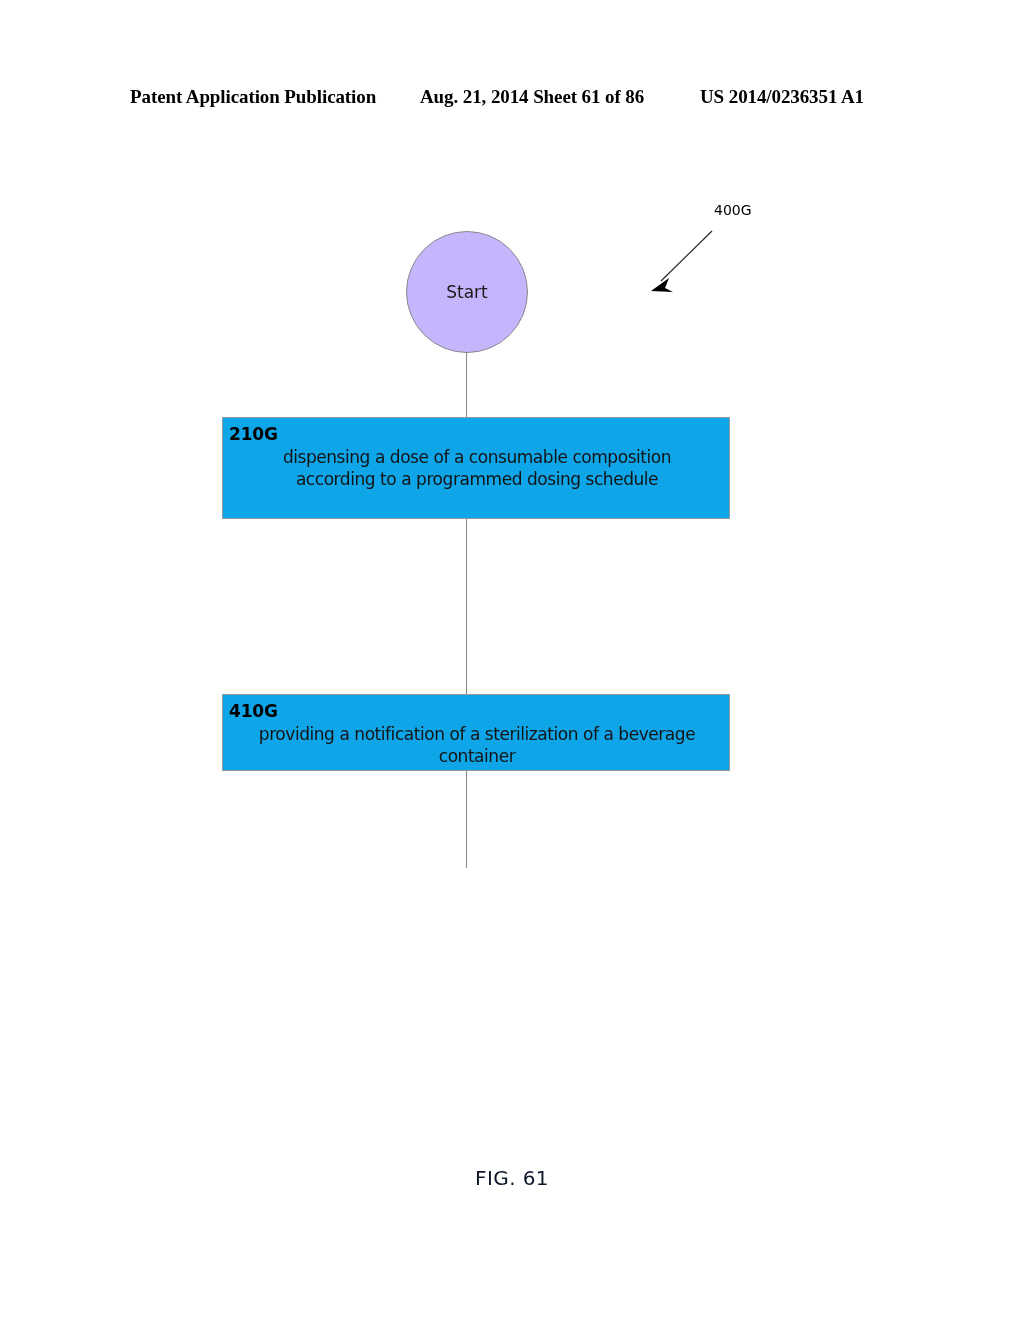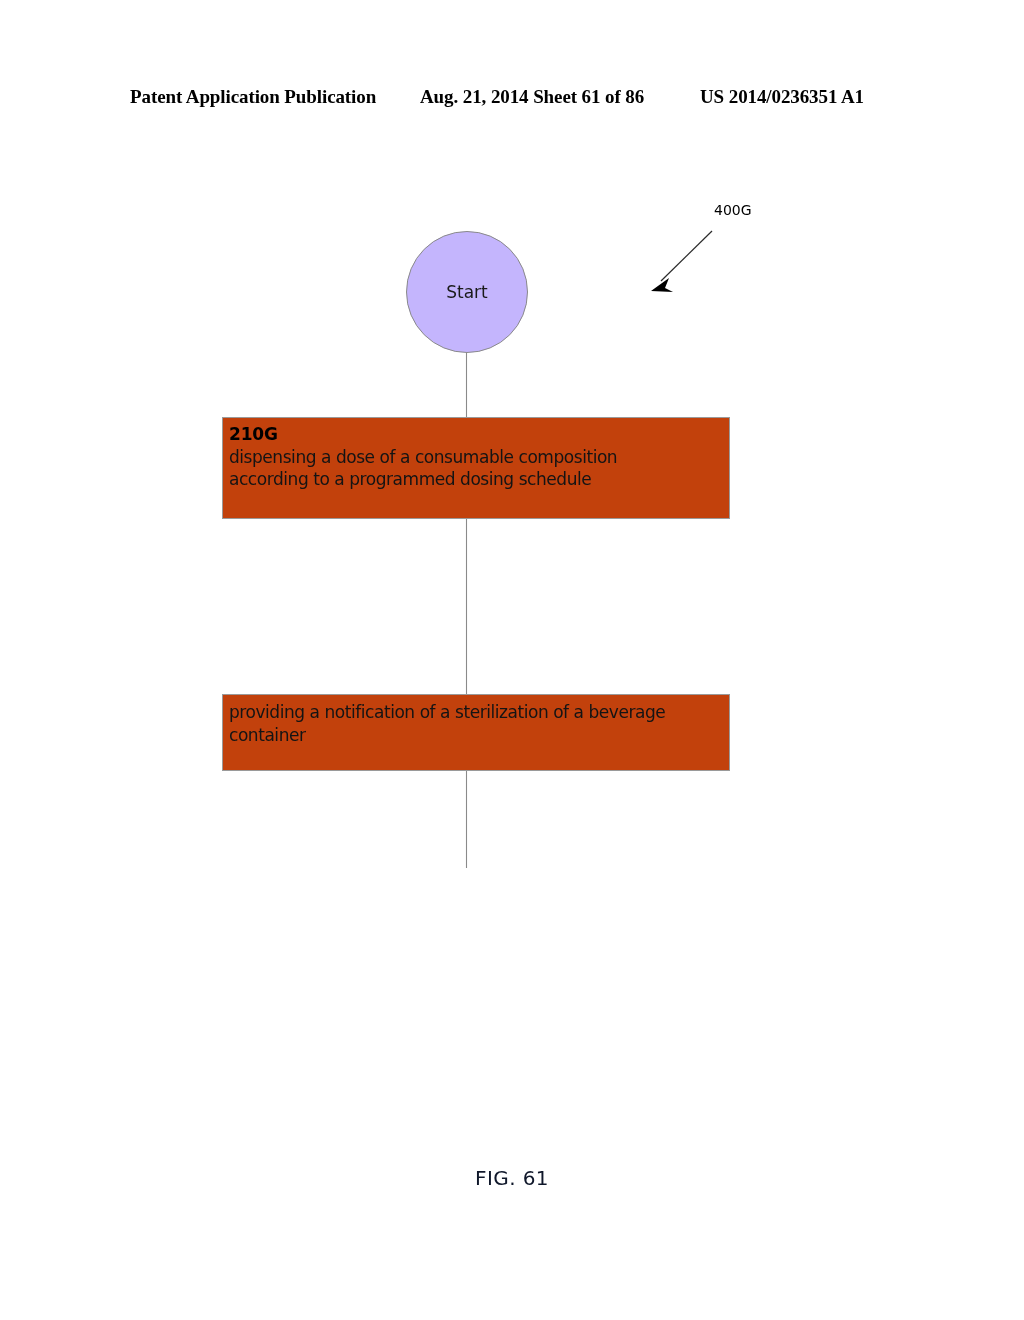--- a/index.html
+++ b/index.html
@@ -84,21 +84,21 @@
     color: #1a1a1a;
     line-height: 1;
   }
   #node-start { left: 406px; top: 231px; }
   #node-end   { left: 405px; top: 866px; }
 
   
   .process-box {
     position: absolute;
     border: 1px solid #9a9a9a;
-    background: #c2410c;
+    background: #0ea5e9;
     box-sizing: border-box;
     padding: 6px 4px 4px 6px;
     overflow: hidden;
   }
   #node-210g { left: 222px; top: 417px; width: 508px; height: 102px; }
   #node-410g { left: 222px; top: 694px; width: 508px; height: 77px; }
 
   .box-ref {
     font-family: "DejaVu Sans", sans-serif;
     font-size: 17px;
@@ -110,20 +110,21 @@
   }
   .box-text {
     font-family: "DejaVu Sans", sans-serif;
     font-size: 17px;
     font-weight: normal;
     color: #141414;
     line-height: 1.33;
     display: block;
     white-space: pre-line;
     letter-spacing: -0.45px;
+    text-align: center;
   }
 
   
   #callout-400g {
     position: absolute;
     left: 714px;
     top: 203px;
     font-family: "DejaVu Sans", sans-serif;
     font-size: 14px;
     color: #000000;
@@ -171,20 +172,21 @@
     <span class="term-label">Start</span>
   </div>
 
   <div class="process-box" id="node-210g">
     <span class="box-ref">210G</span>
     <span class="box-text">dispensing a dose of a consumable composition
 according to a programmed dosing schedule</span>
   </div>
 
   <div class="process-box" id="node-410g">
+    <span class="box-ref">410G</span>
     <span class="box-text">providing a notification of a sterilization of a beverage
 container</span>
   </div>
 
 
   <div id="callout-400g">400G</div>
 
   <div id="figure-caption">FIG. 61</div>
 
 </div>

